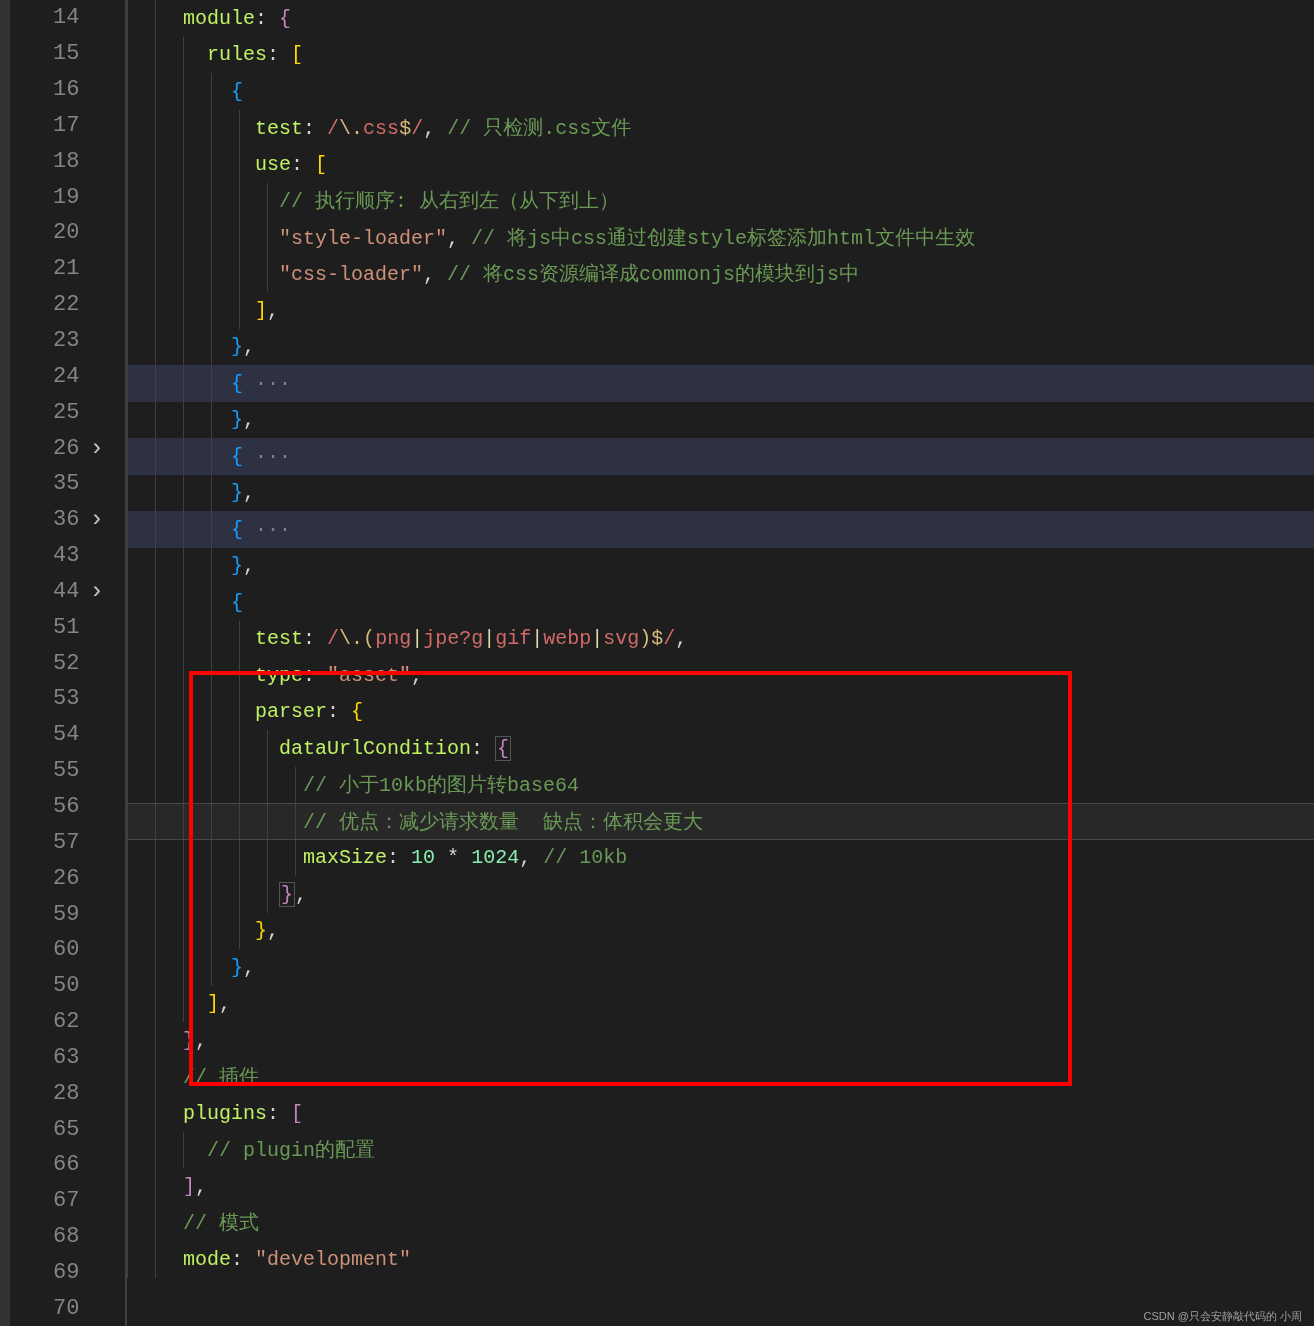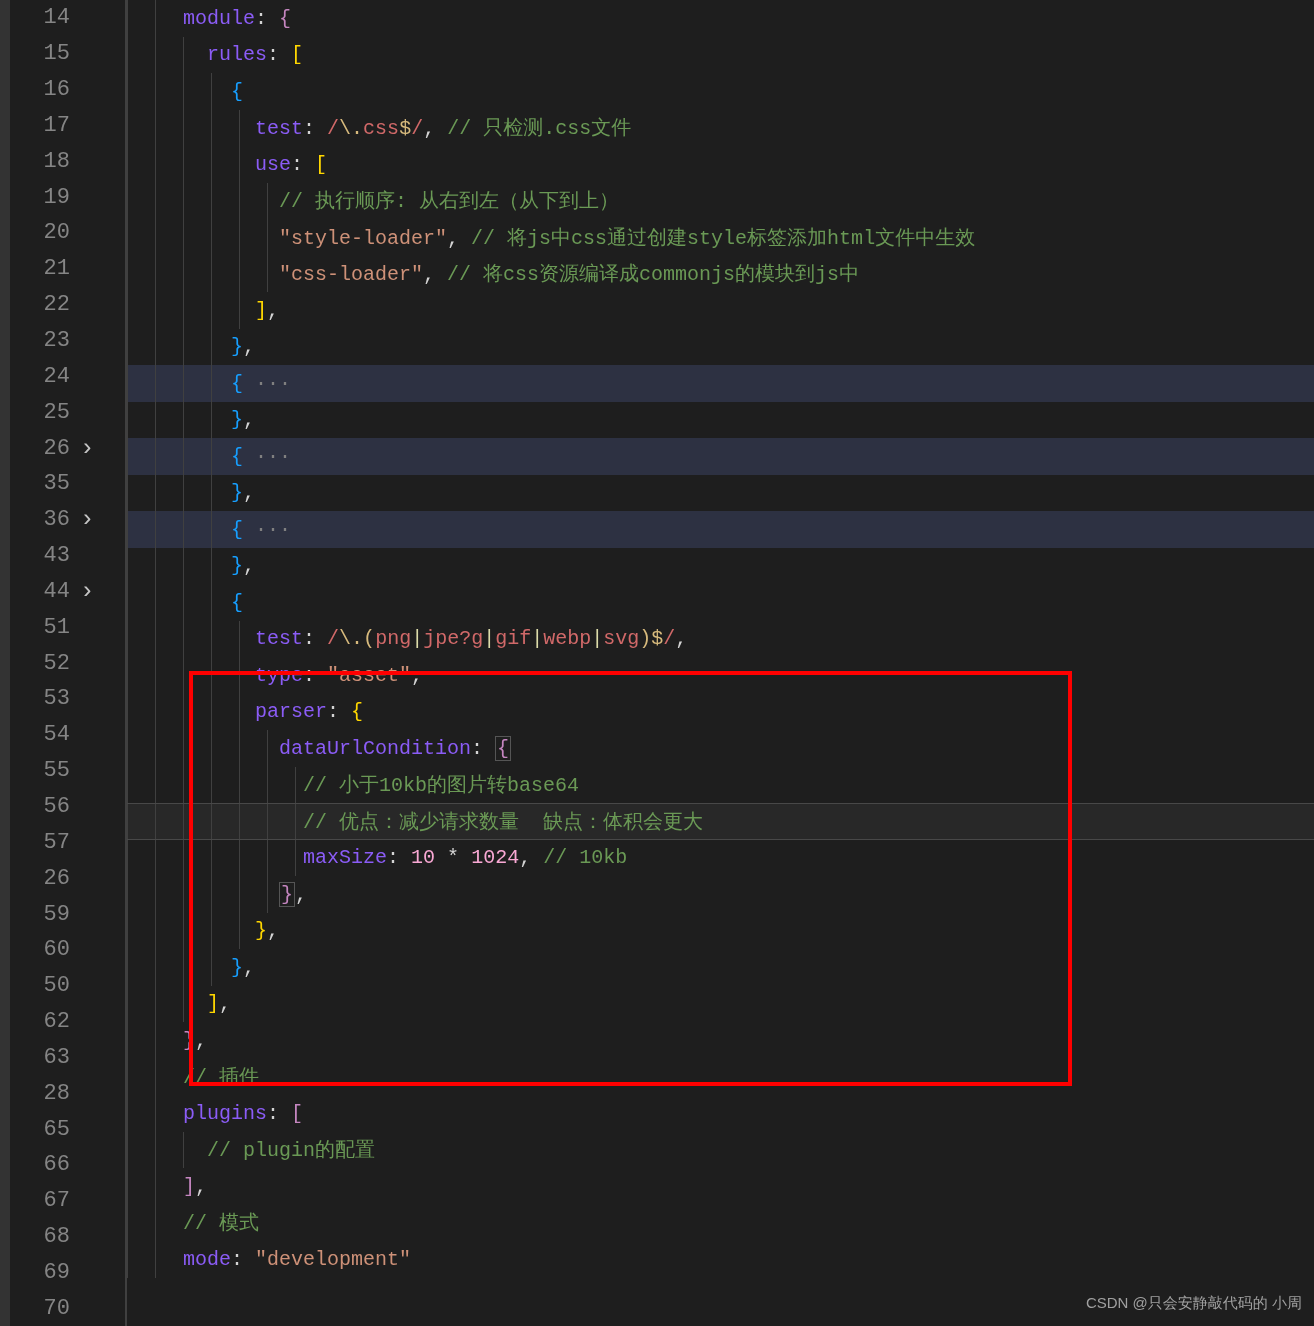--- a/index.html
+++ b/index.html
@@ -27,21 +27,21 @@
     .gutter {
       width: 115px;
       background: #1e1e1e;
       display: flex;
       flex-direction: column;
     }
     .gutter-row {
       height: 36.5px;
       display: flex;
       align-items: center;
-      justify-content: flex-start;
+      justify-content: center;
       padding-right: 10px;
     }
     .line-number {
       color: #858585;
       font-size: 22px;
       width: 60px;
       text-align: right;
     }
     .fold-icon {
       color: #c5c5c5;
@@ -82,30 +82,30 @@
     .guide-1 { left: 0px; }
     .guide-2 { left: 28px; }
     .guide-3 { left: 56px; }
     .guide-4 { left: 84px; }
     .guide-5 { left: 112px; }
     .guide-6 { left: 140px; }
     .guide-7 { left: 168px; }
     
     
     .tk-comment { color: #6a9955; }
-    .tk-property { color: #8b5cf6; }
+    .tk-property { color: #bef264; }
     .tk-brace-yellow { color: #ffd700; }
     .tk-brace-purple { color: #c586c0; }
     .tk-brace-blue { color: #179fff; }
     .tk-bracket-yellow { color: #ffd700; }
     .tk-regex { color: #d16969; }
     .tk-regex-esc { color: #d7ba7d; }
     .tk-regex-pipe { color: #dcdcaa; }
     .tk-string { color: #ce9178; }
-    .tk-number { color: #f9a8d4; }
+    .tk-number { color: #86efac; }
     .tk-default { color: #d4d4d4; }
     .tk-fold { color: #808080; }
     
     .highlight-bracket {
       border: 1px solid #555;
       padding: 0 1px;
     }
     
     .red-box {
       position: absolute;
@@ -113,24 +113,24 @@
       left: 62px;
       top: 671px;
       width: 883px;
       height: 415px;
       z-index: 1000;
       pointer-events: none;
     }
     
     .watermark {
       position: absolute;
-      bottom: 13px;
+      bottom: 2px;
       right: 12px;
       color: #a0a0a0;
-      font-size: 15px;
+      font-size: 11px;
       font-family: Arial, sans-serif;
     }
   </style>
 </head>
 <body>
 
 <div class="editor-container">
   <div class="left-margin"></div>
   <div class="gutter" id="gutter">
       <div class="gutter-row">

